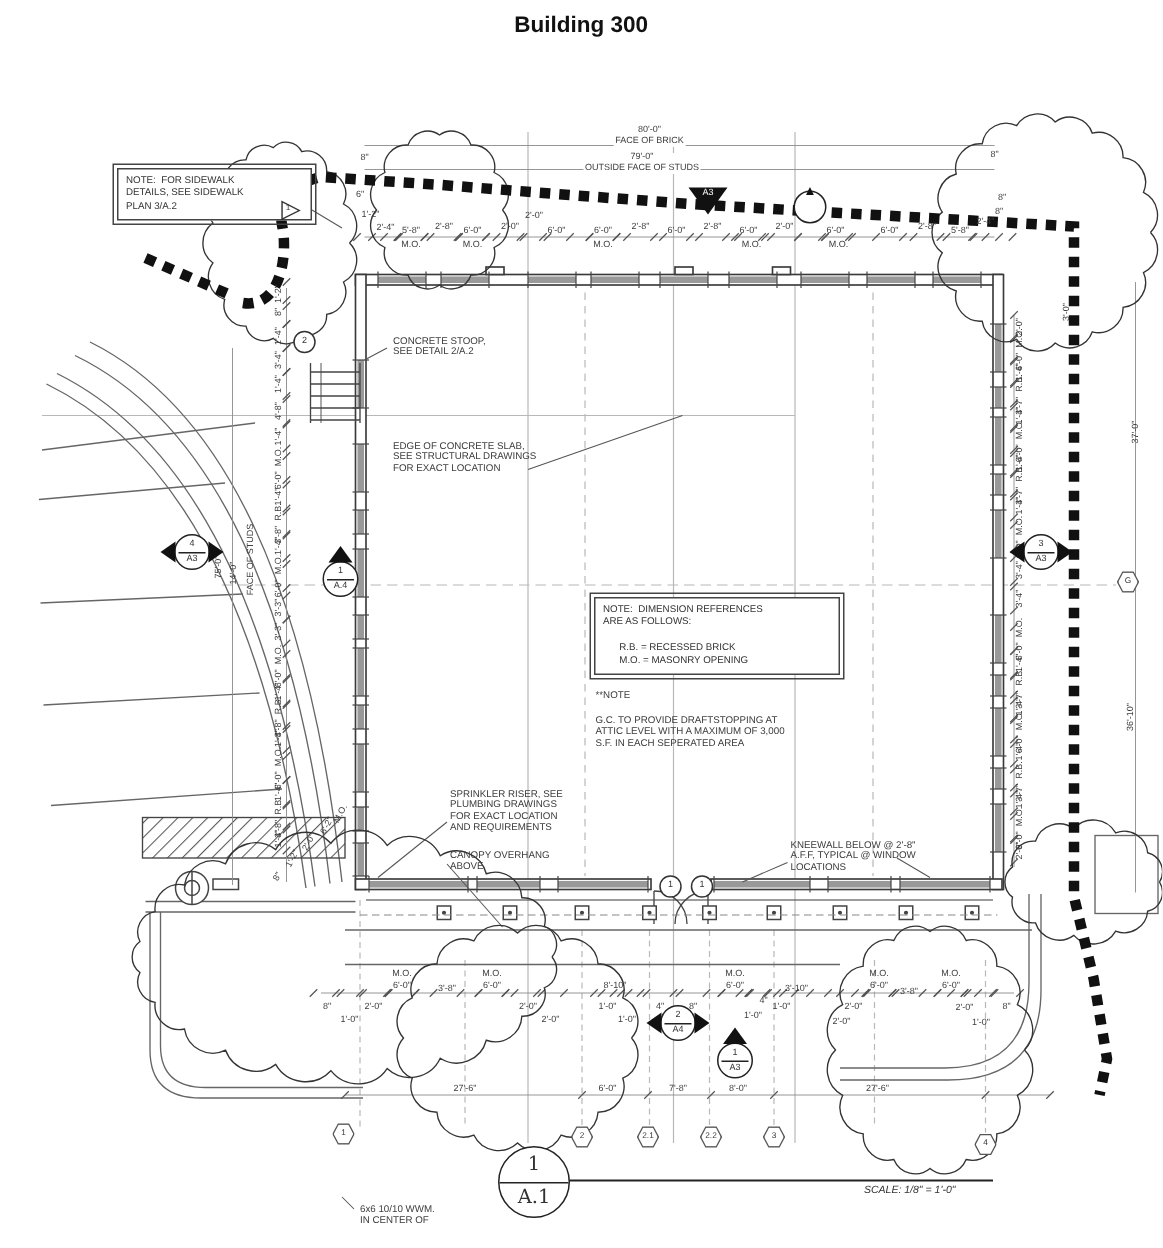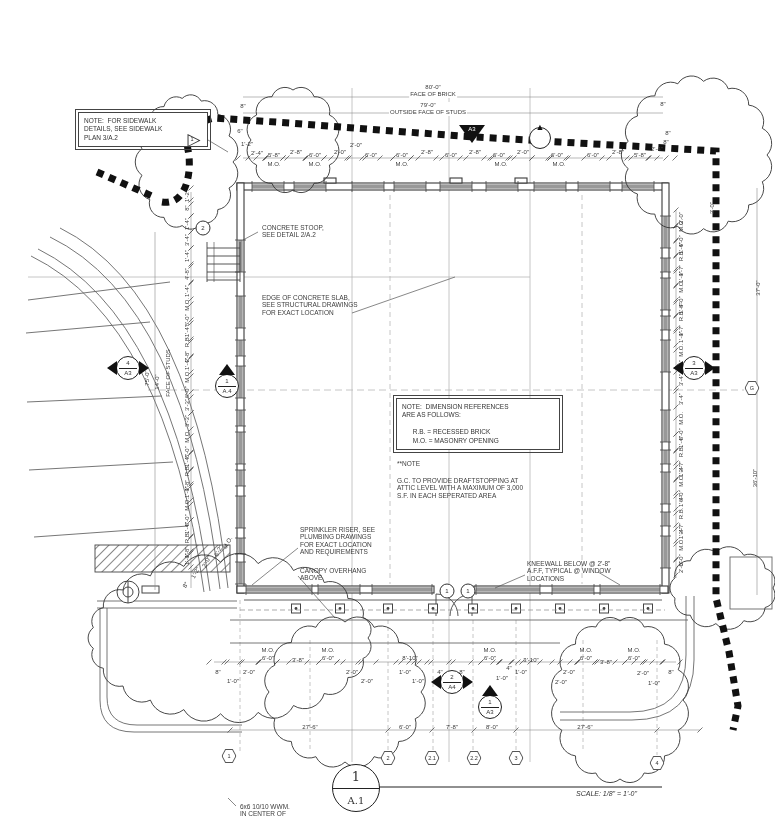--- a/index.html
+++ b/index.html
@@ -19,21 +19,21 @@
            background:#fff;padding:4px 5px;font-size:6.5px;line-height:1.3;white-space:pre;}
   .fp-title{position:absolute;font-family:"DejaVu Serif",serif;font-size:21px;
             letter-spacing:3px;color:#222;}
   .fp-scale{position:absolute;font-size:7px;font-style:italic;color:#333;}
   .fp-bubble{position:absolute;width:46px;height:46px;border:1.5px solid #222;border-radius:50%;
              background:#fff;}
   .fp-bubble .ln{position:absolute;top:50%;left:0;right:0;border-top:1.2px solid #222;}
   .fp-bubble .t{position:absolute;top:4px;left:0;right:0;text-align:center;
                 font-family:"DejaVu Serif",serif;font-size:13px;}
   .fp-bubble .b{position:absolute;bottom:5px;left:0;right:0;text-align:center;
-                font-family:"DejaVu Serif",serif;font-size:10px;}
+                font-family:"DejaVu Serif",serif;font-size:13px;}
   .mk{position:absolute;transform:translate(-50%,-50%);}
   .mkc{width:22px;height:22px;border:1px solid #222;border-radius:50%;position:relative;
        background:#fff;font-size:6px;line-height:1;}
   .mkc .t{position:absolute;top:3px;left:0;right:0;text-align:center;}
   .mkc .b{position:absolute;bottom:3px;left:0;right:0;text-align:center;}
   .mkc .ln{position:absolute;top:50%;left:2px;right:2px;border-top:0.8px solid #222;}
   .wl{position:absolute;right:99%;top:50%;transform:translateY(-50%);width:0;height:0;
       border:7px solid transparent;border-right:10px solid #111;}
   .wr{position:absolute;left:99%;top:50%;transform:translateY(-50%);width:0;height:0;
       border:7px solid transparent;border-left:10px solid #111;}
@@ -520,20 +520,21 @@
       </g>
 
     <g stroke="#111" stroke-width="7" fill="none" stroke-dasharray="7 6">
       <path d="M97,172 L152,196"></path>
       <path d="M162,202 C188,206 192,168 188,150 C185,134 196,122 214,118 L290,123 L380,130 L460,136 L560,142 L648,147 L716,151 L716,598 L729,652 L738,706 L733,730"></path>
     </g>
 
     <line x1="378" y1="787" x2="662" y2="787" stroke="#222" stroke-width="1.2"></line>
   </svg>
 
+  <div class="title">Building 300</div>
 
   <div class="notebox" style="left:78px;top:112px;width:118px;">NOTE:  FOR SIDEWALK
 DETAILS, SEE SIDEWALK
 PLAN 3/A.2</div>
   <div class="notebox" style="left:396px;top:398px;width:152px;">NOTE:  DIMENSION REFERENCES
 ARE AS FOLLOWS:
 
       R.B. = RECESSED BRICK
       M.O. = MASONRY OPENING</div>
 

